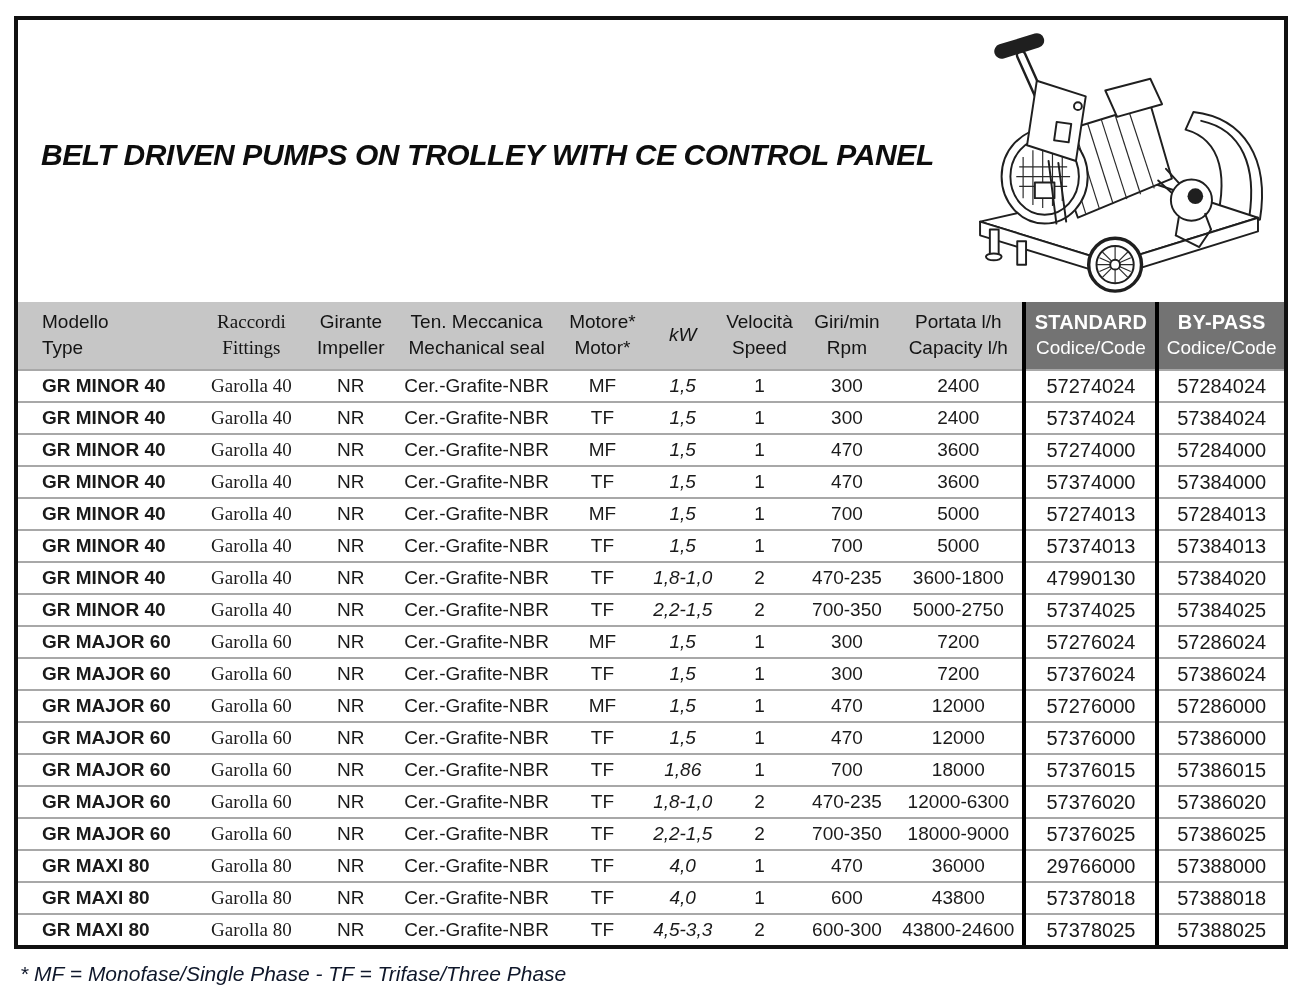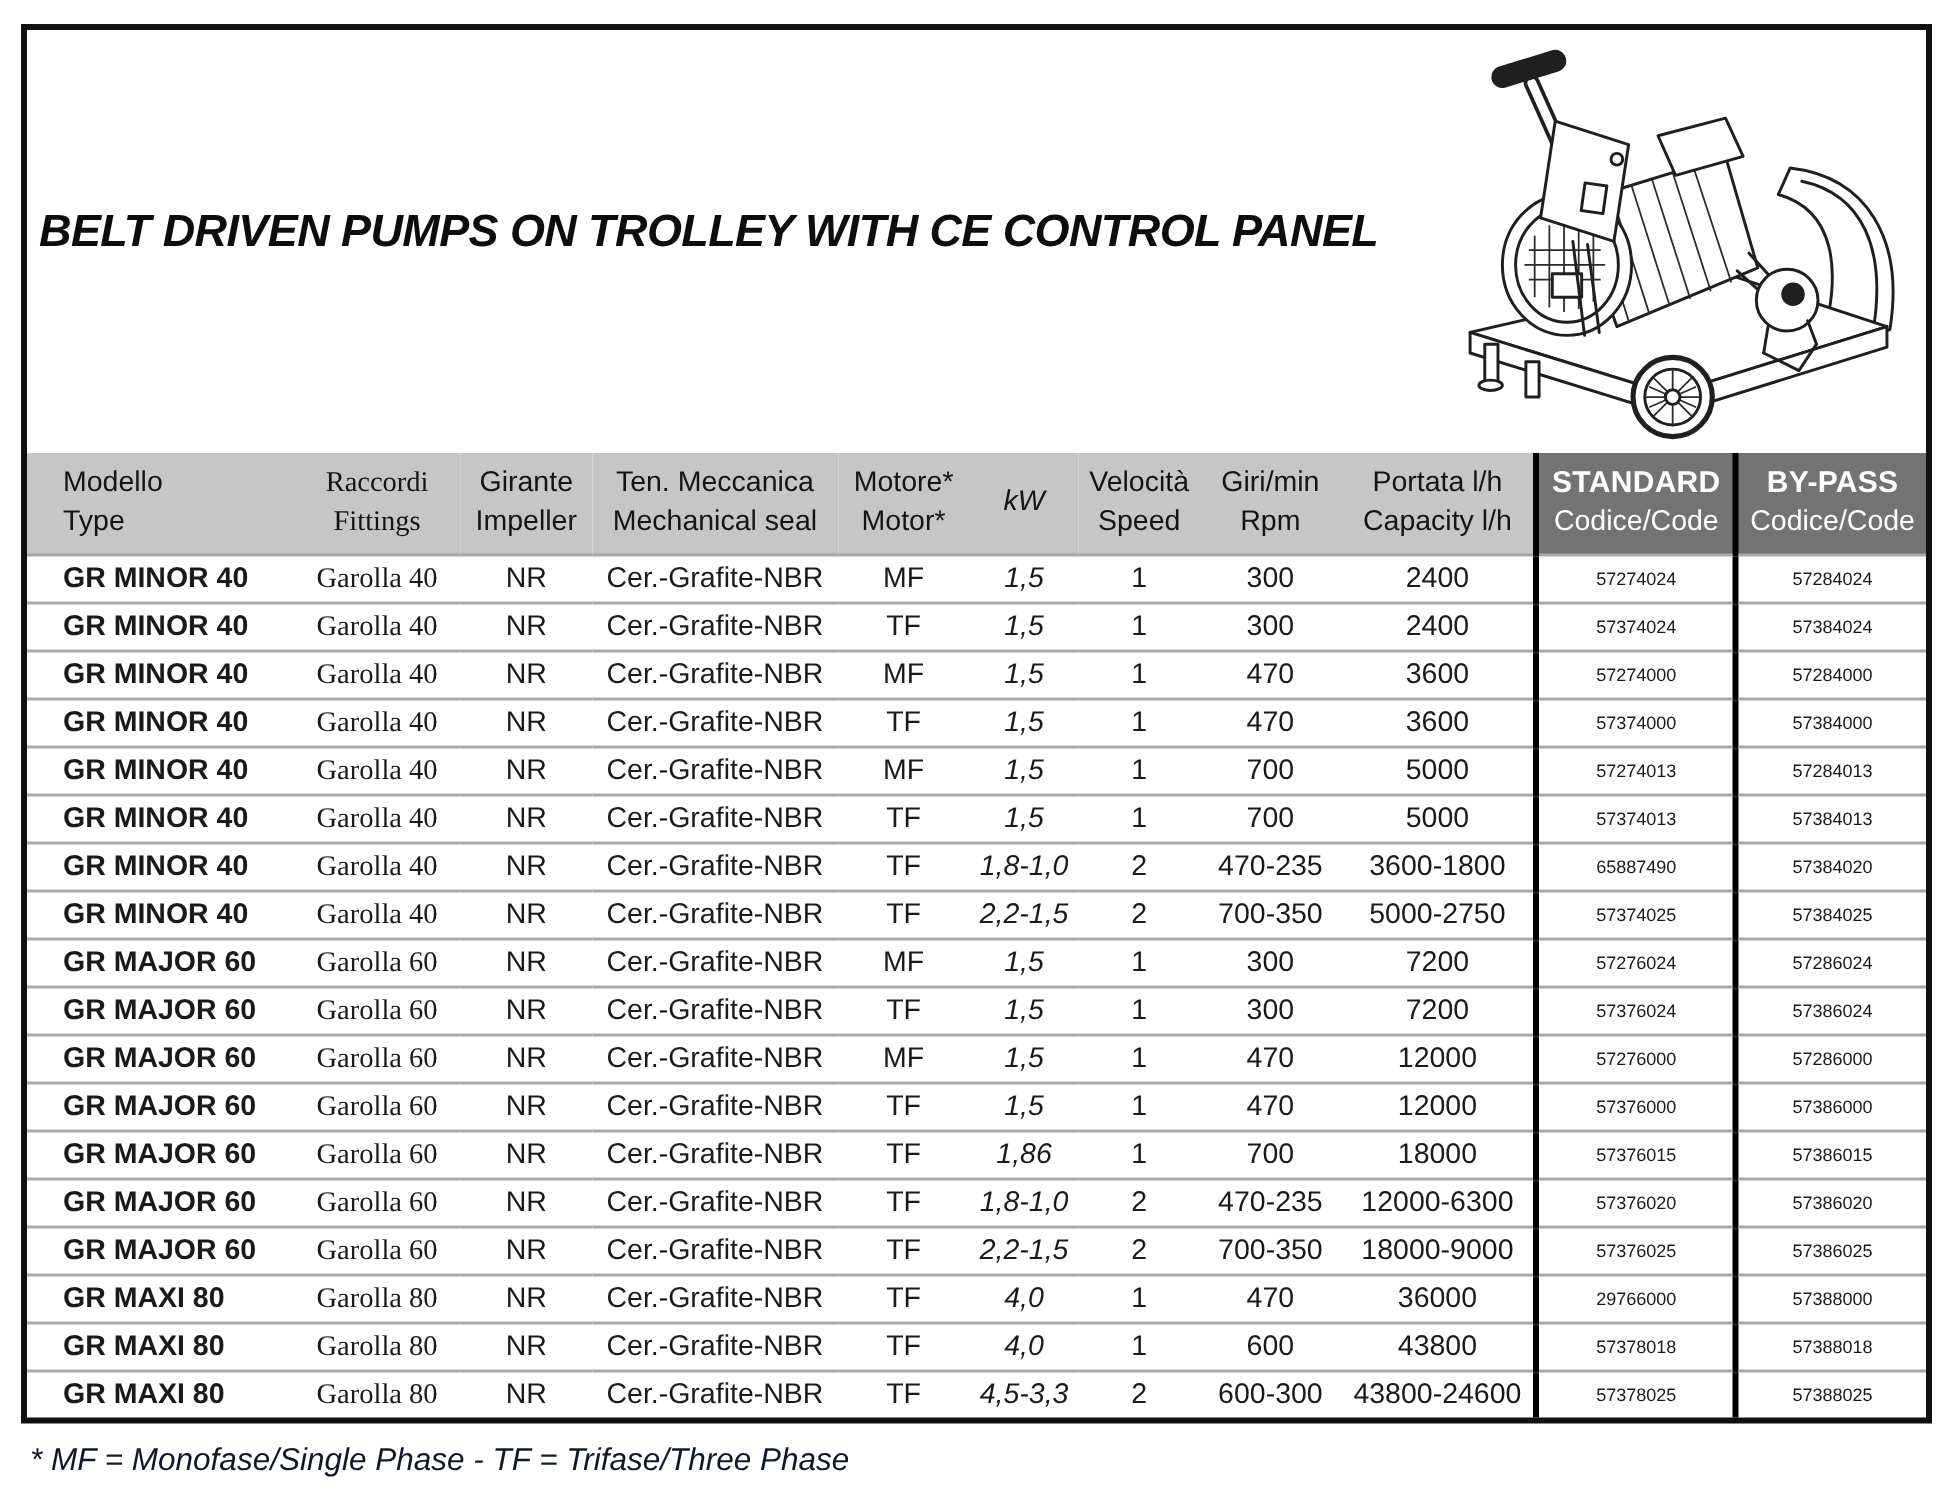--- a/index.html
+++ b/index.html
@@ -8,21 +8,21 @@
     font-family:"Liberation Sans","DejaVu Sans",sans-serif;
     color:#141414;overflow:hidden;
   }
   .sheet{
     position:absolute;left:14px;top:16px;width:1274px;
     box-sizing:border-box;border:4px solid var(--frame,#111);
     background:#fff;
   }
   .top-area{position:relative;height:282px;}
   .page-title{
-    position:absolute;left:8px;top:118px;
+    position:absolute;left:23px;top:118px;
     font-size:30px;font-weight:bold;font-style:italic;
     letter-spacing:-0.4px;color:#0d0d0d;white-space:nowrap;
   }
   .illu{position:absolute;right:2px;top:2px;width:324px;height:274px;}
   table.spec{
     width:100%;border-collapse:collapse;table-layout:fixed;
     font-size:19px;
   }
   th{
     background:var(--header-light,#c6c6c6);
@@ -44,21 +44,21 @@
   .col-fittings{width:9.0%;font-family:Liberation Serif, serif;}
   .col-impeller{width:7.0%;}
   .col-seal{width:13.4%;}
   .col-motor{width:7.0%;}
   .col-kw{width:5.8%;font-style:italic;}
   .col-speed{width:6.4%;}
   .col-rpm{width:7.6%;}
   .col-capacity{width:10.4%;}
   .col-standard{width:10.5%;}
   .col-bypass{width:10.1%;}
-  .col-standard,.col-bypass{border-left:4px solid #000;font-size:12px;}
+  .col-standard,.col-bypass{border-left:4px solid #000;font-size:20px;}
   th.col-standard,th.col-bypass{font-size:19px;}
   .footnote{
     position:absolute;left:20px;top:962px;
     font-size:21px;color:#0f172a;white-space:nowrap;font-style:italic;
   }
   svg .ln{fill:none;stroke:#1f1f1f;stroke-width:2;stroke-linejoin:round;stroke-linecap:round;}
   svg .ln-thin{fill:none;stroke:#2a2a2a;stroke-width:1.2;}
   svg .fillw{fill:#ffffff;stroke:#1f1f1f;stroke-width:2;stroke-linejoin:round;}
 </style>
 </head>
@@ -271,21 +271,21 @@
         <tr>
           <td class="col-model">GR MINOR 40</td>
           <td class="col-fittings">Garolla 40</td>
           <td class="col-impeller">NR</td>
           <td class="col-seal">Cer.-Grafite-NBR</td>
           <td class="col-motor">TF</td>
           <td class="col-kw">1,8-1,0</td>
           <td class="col-speed">2</td>
           <td class="col-rpm">470-235</td>
           <td class="col-capacity">3600-1800</td>
-          <td class="col-standard">65887490</td>
+          <td class="col-standard">47990130</td>
           <td class="col-bypass">57384020</td>
         </tr>
         <tr>
           <td class="col-model">GR MINOR 40</td>
           <td class="col-fittings">Garolla 40</td>
           <td class="col-impeller">NR</td>
           <td class="col-seal">Cer.-Grafite-NBR</td>
           <td class="col-motor">TF</td>
           <td class="col-kw">2,2-1,5</td>
           <td class="col-speed">2</td>

